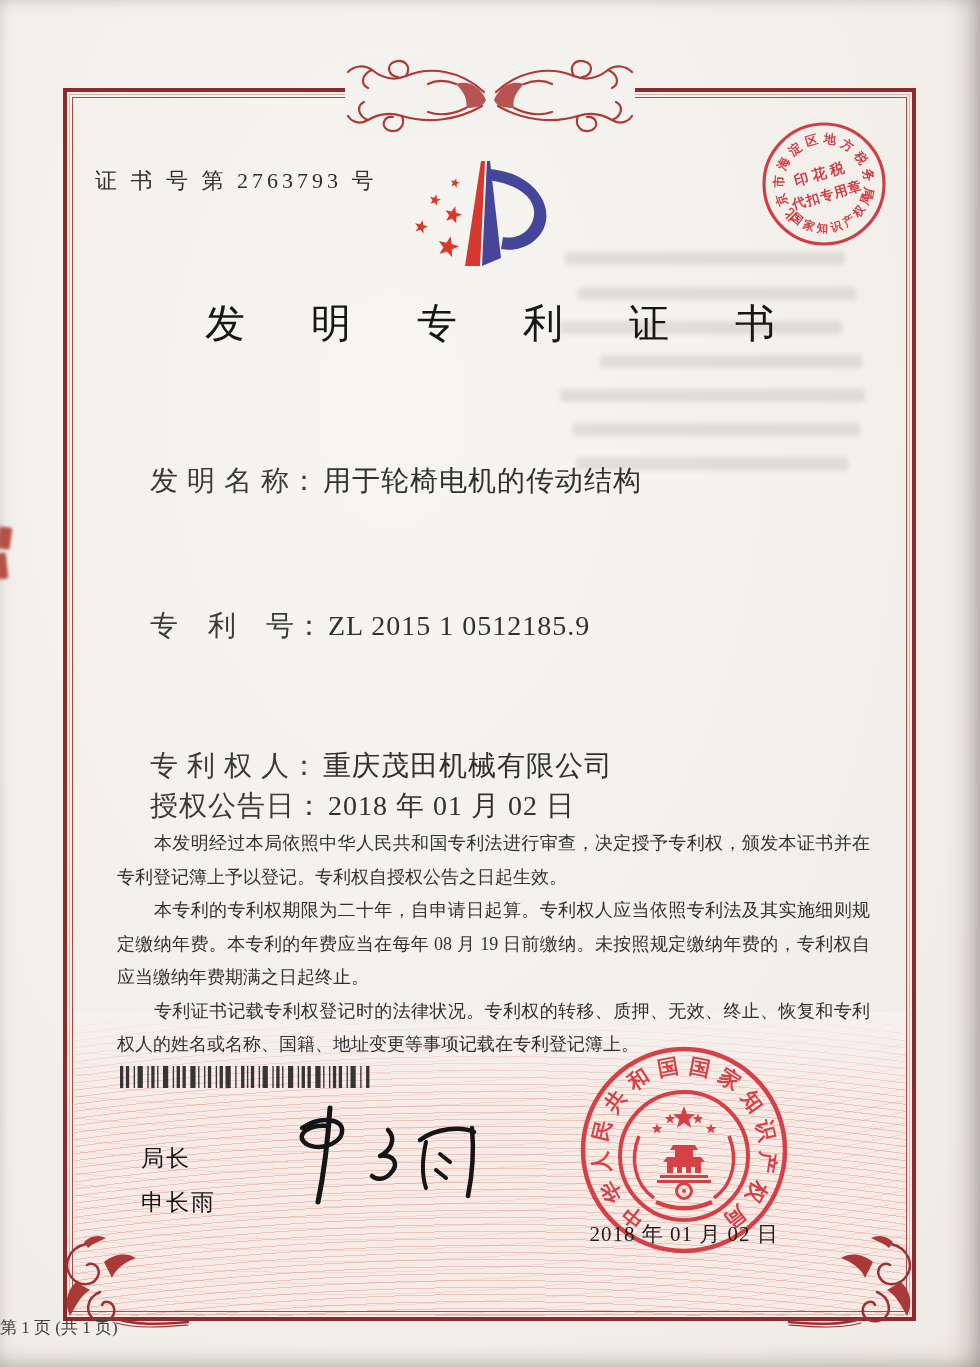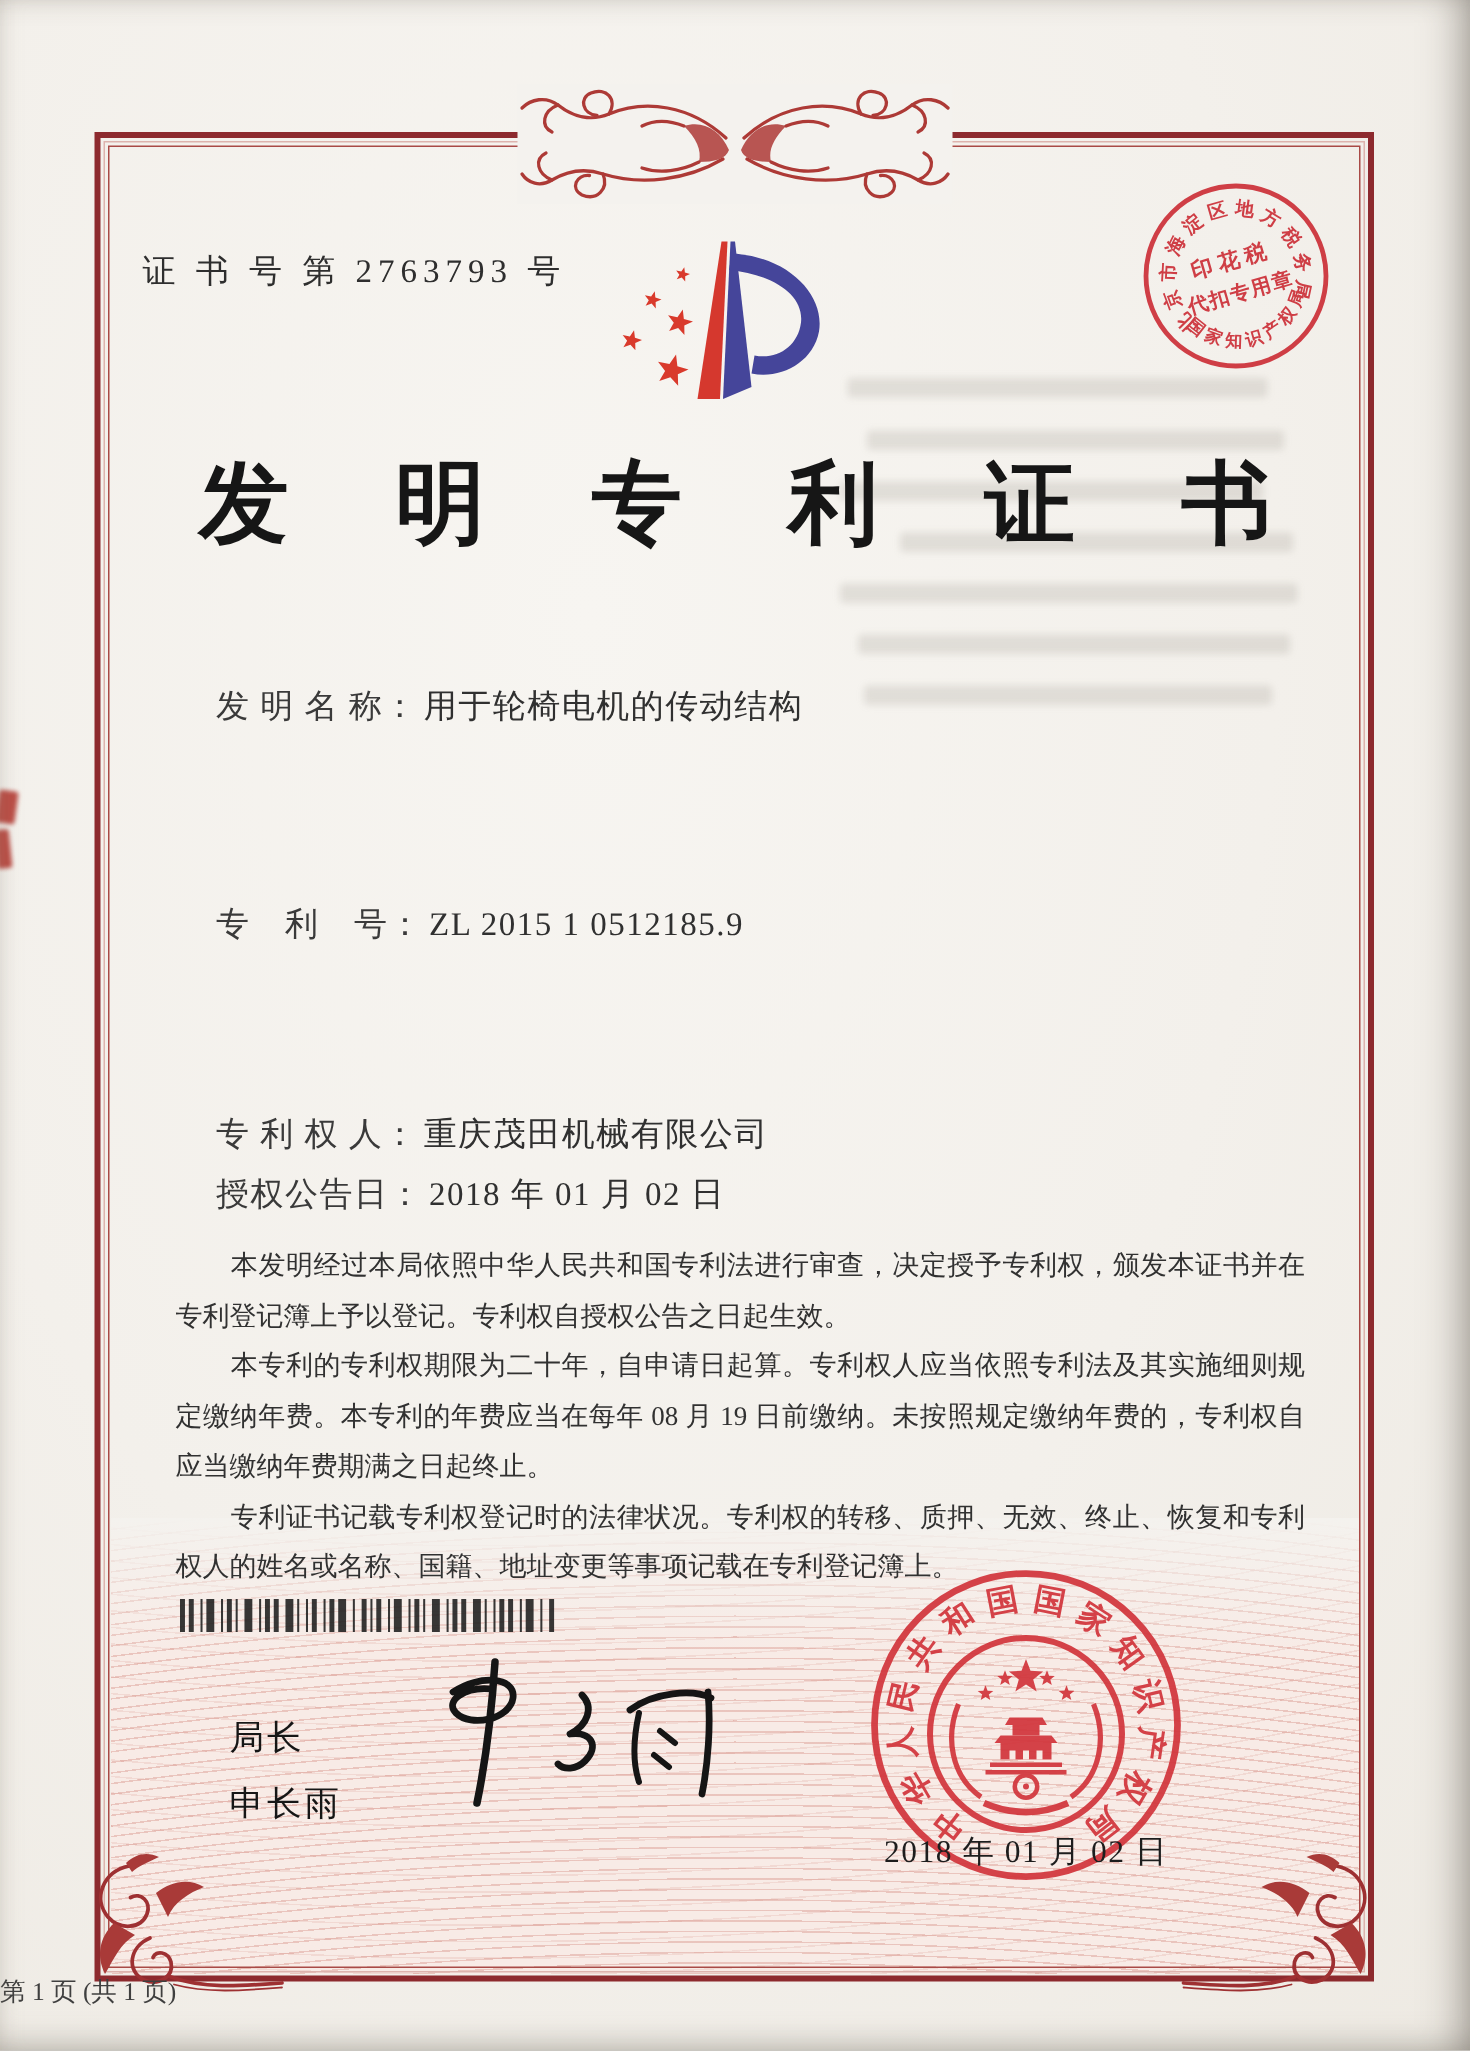--- a/index.html
+++ b/index.html
@@ -15,30 +15,30 @@
   
   .guilloche{position:absolute;left:74px;top:1012px;width:832px;height:304px;
     background-color:#f8ebe6;
     background-image:
       repeating-radial-gradient(circle 2600px at 50% 3300px, rgba(201,108,96,.30) 0 1px, rgba(250,240,236,0) 1px 7px),
       repeating-radial-gradient(circle 2200px at 30% -2600px, rgba(201,108,96,.14) 0 1px, rgba(250,240,236,0) 1px 11px);}
   .guilloche::before{content:"";position:absolute;inset:0;
     background:linear-gradient(#f4f2ee 0%, rgba(244,242,238,0) 30%);}
   
   .cert-no{left:95px;top:166px;font-size:22px;letter-spacing:4px;color:#2e2e2e;white-space:pre;}
-  .title{left:0;top:296px;width:100%;text-align:center;font-size:60px;font-weight:700;
+  .title{left:0;top:296px;width:100%;text-align:center;font-size:40px;font-weight:400;
     letter-spacing:28px;text-indent:28px;color:#161616;white-space:pre;}
-  .field{left:118px;font-size:22px;color:#383838;white-space:pre;letter-spacing:1px;}
+  .field{left:118px;font-size:28px;color:#383838;white-space:pre;letter-spacing:1px;}
   .field .f-label{color:#3a3a3a;}
   .field .f-value{margin-left:4px;color:#303030;}
   .body-text{left:117px;top:827px;width:753px;font-size:18px;line-height:33.5px;
     color:#313131;text-align:justify;}
   .body-text p{margin:0;text-indent:2.05em;}
   .signer{font-family:"Liberation Sans","DejaVu Sans",sans-serif;font-size:23px;color:#161616;
-    letter-spacing:2px;white-space:pre;margin-left:12px;}
+    letter-spacing:2px;white-space:pre;}
   .issue-date{left:576px;top:1220px;width:216px;text-align:center;font-size:21px;
     letter-spacing:1px;color:#1d1d1d;white-space:pre;}
   .footer{left:0;top:1284px;width:100%;text-align:left;font-size:17px;color:#3f3f3f;white-space:pre;margin-top:32px;}
   
   .ghost{background:rgba(123,116,106,.17);filter:blur(2.5px);border-radius:3px;height:13px;}
   
   svg text{font-family:"Liberation Serif","DejaVu Serif",serif;font-weight:bold;}
   .edge-mark{background:#b23129;filter:blur(1.5px);opacity:.85;border-radius:2px;}
   .vignette{position:absolute;inset:0;pointer-events:none;
     box-shadow:inset -20px 0 26px -14px rgba(92,86,78,.5),

